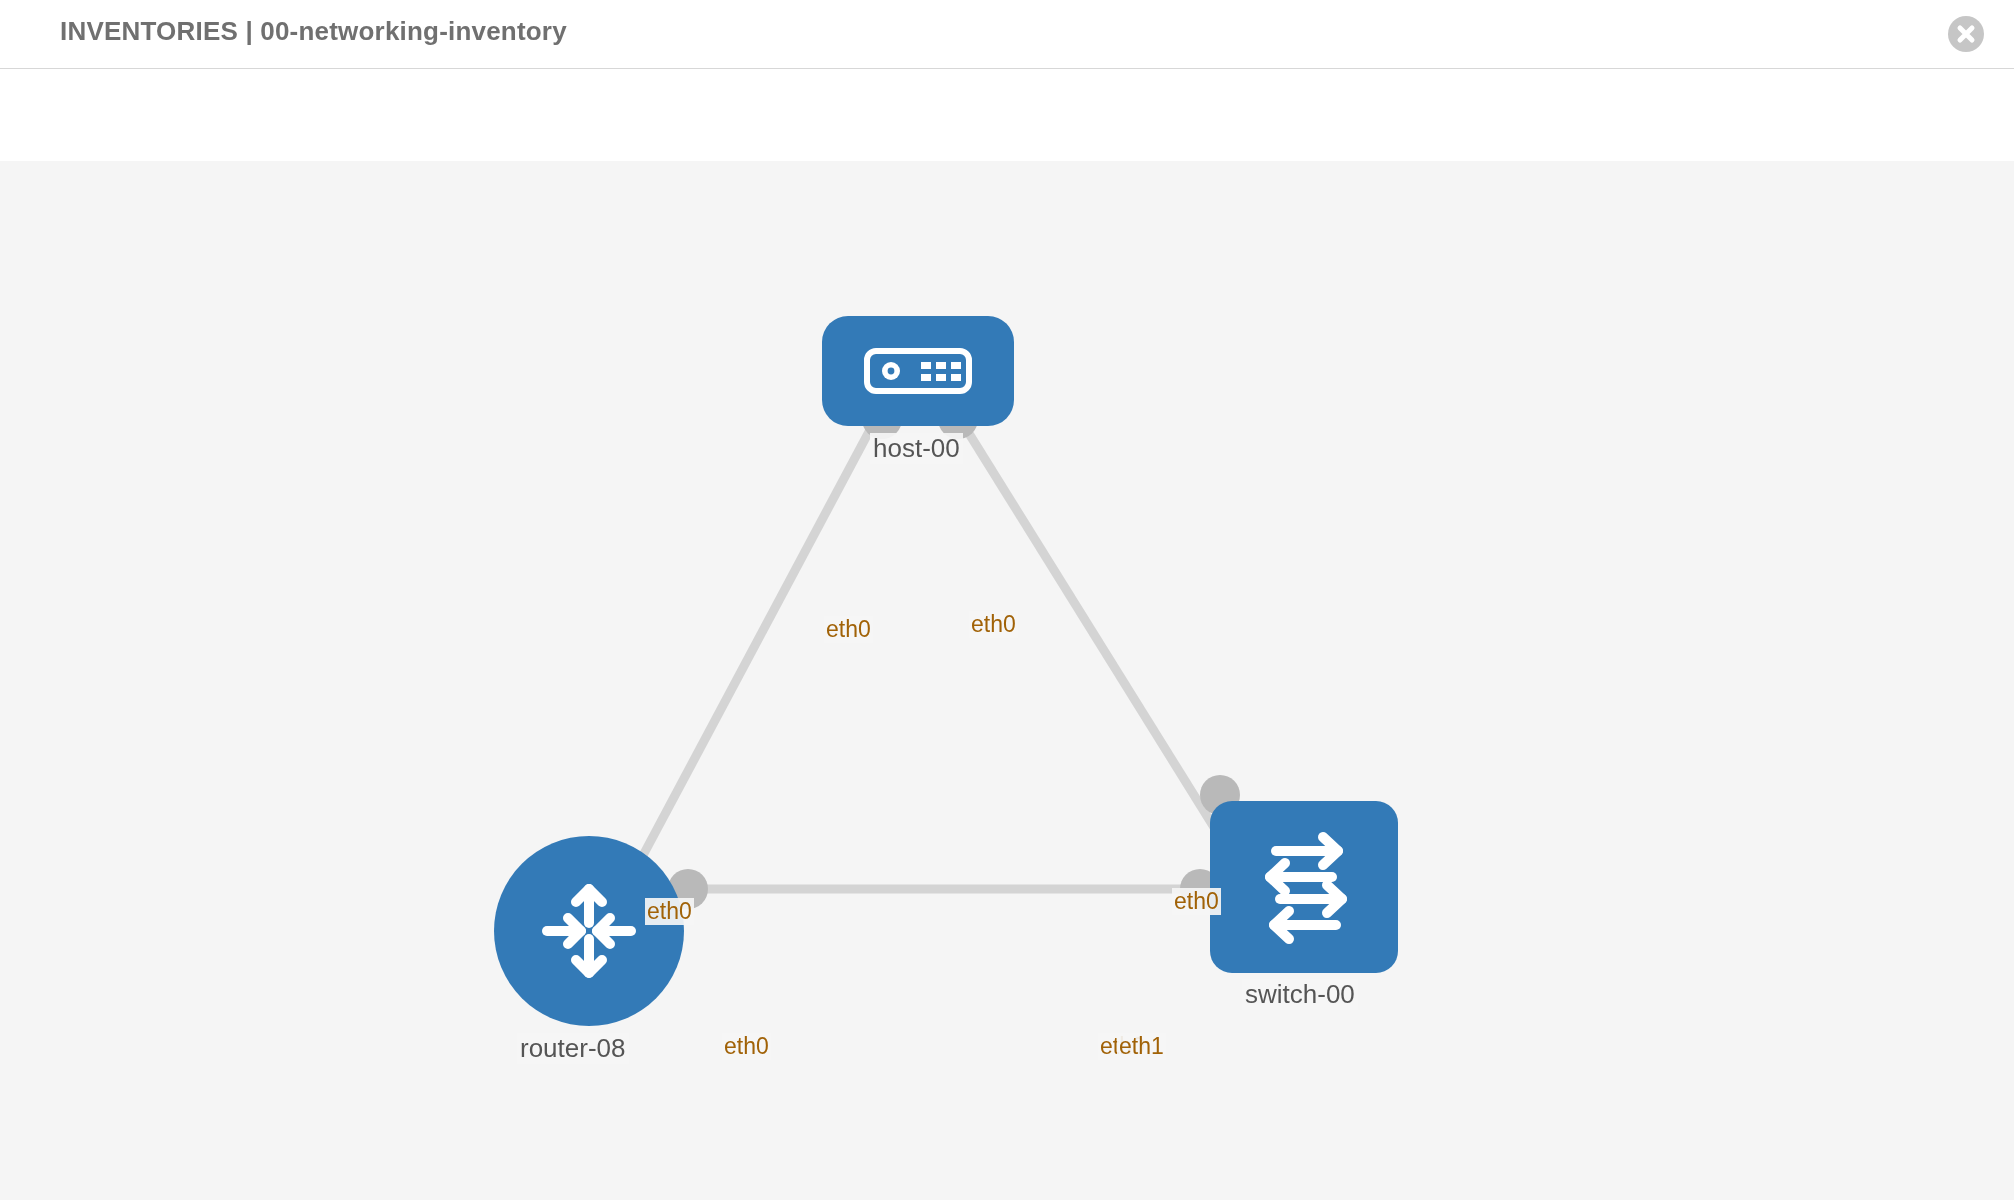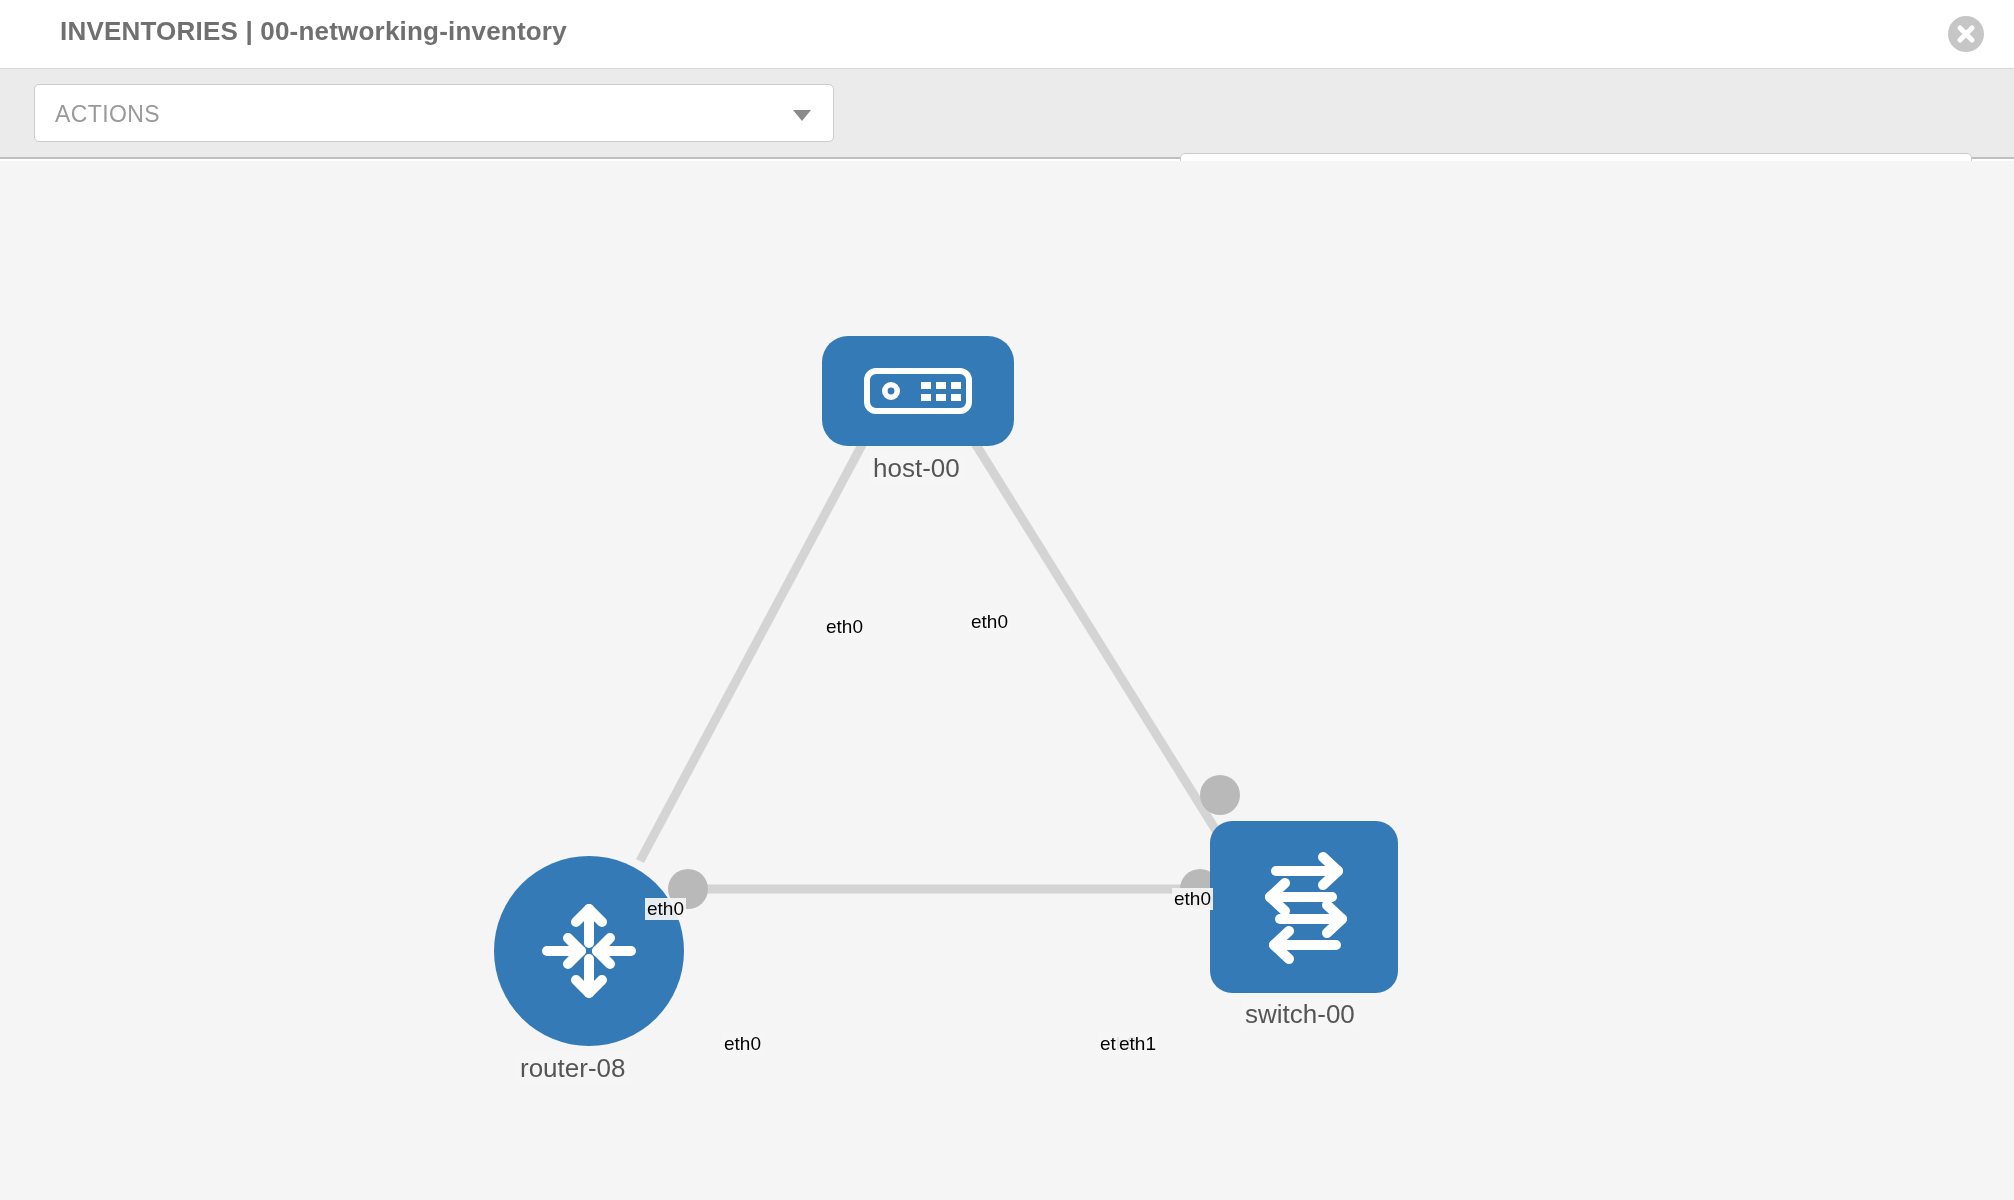--- a/index.html
+++ b/index.html
@@ -137,21 +137,20 @@
   .canvas svg.links {
     position: absolute;
     left: 0; top: 0;
     width: 2014px;
     height: 1039px;
   }
 
   
   .node {
     position: absolute;
-    margin-top: 20px;
   }
   .node-shape {
     position: absolute;
     background: #337ab7;
     display: flex;
     align-items: center;
     justify-content: center;
   }
   .node-shape.round { border-radius: 50%; }
   .node-shape.rrect { border-radius: 26px; }
@@ -161,22 +160,22 @@
     position: absolute;
     font-size: 26px;
     color: #555555;
     background: rgba(245,245,245,0.92);
     white-space: nowrap;
     padding: 0 3px;
   }
 
   .iface-label {
     position: absolute;
-    font-size: 19px;
-    color: #000000;
+    font-size: 23px;
+    color: #a16207;
     background: rgba(245,245,245,0.92);
     white-space: nowrap;
     padding: 0 2px;
   }
 
   .socket {
     position: absolute;
     width: 40px;
     height: 40px;
     border-radius: 50%;
@@ -191,45 +190,20 @@
   <div class="header">
     <div class="header-title">INVENTORIES | 00-networking-inventory</div>
 
     <div class="close-btn">
       <svg width="36" height="36" viewBox="0 0 36 36" aria-hidden="true">
         <path d="M12 12 L24 24 M24 12 L12 24" stroke="#ffffff" stroke-width="5" stroke-linecap="round"></path>
       </svg>
     </div>
   </div>
 
-  <div class="toolbar">
-
-    <div class="actions-select">
-      <span class="actions-label">ACTIONS</span>
-      <span class="caret"></span>
-    </div>
-
-    <div class="tool-icon wrench">
-      <svg width="40" height="40" viewBox="0 0 40 40" aria-hidden="true">
-        <path d="M29.2 8.6a8.6 8.6 0 0 0-10.6 10.9L9.3 28.8a3.1 3.1 0 1 0 4.4 4.4l9.3-9.3a8.6 8.6 0 0 0 10.9-10.6l-5.1 5.1-4.4-1.1-1.1-4.4z" fill="#80858f"></path>
-      </svg>
-    </div>
-
-    <div class="tool-icon key">
-      <svg width="40" height="40" viewBox="0 0 40 40" aria-hidden="true">
-        <circle cx="15.5" cy="14.5" r="7.8" fill="none" stroke="#80858f" stroke-width="3.6"></circle>
-        <path d="M20.5 20 L32 31.5 M27.5 27 L31.5 23.2 M31 30.6 L34 27.5" stroke="#80858f" stroke-width="3.6" stroke-linecap="round" fill="none"></path>
-      </svg>
-    </div>
-
-    <div class="search-box">
-      <span class="search-label">SEARCH</span>
-      <span class="caret"></span>
-    </div>
-  </div>
 
   <div class="canvas">
 
     <svg class="links" viewBox="0 0 2014 1039">
 
       <line x1="880" y1="250" x2="640" y2="700" stroke="#d4d4d4" stroke-width="9"></line>
 
       <line x1="955" y1="250" x2="1235" y2="700" stroke="#d4d4d4" stroke-width="9"></line>
 
       <line x1="680" y1="728" x2="1215" y2="728" stroke="#d4d4d4" stroke-width="9"></line>

